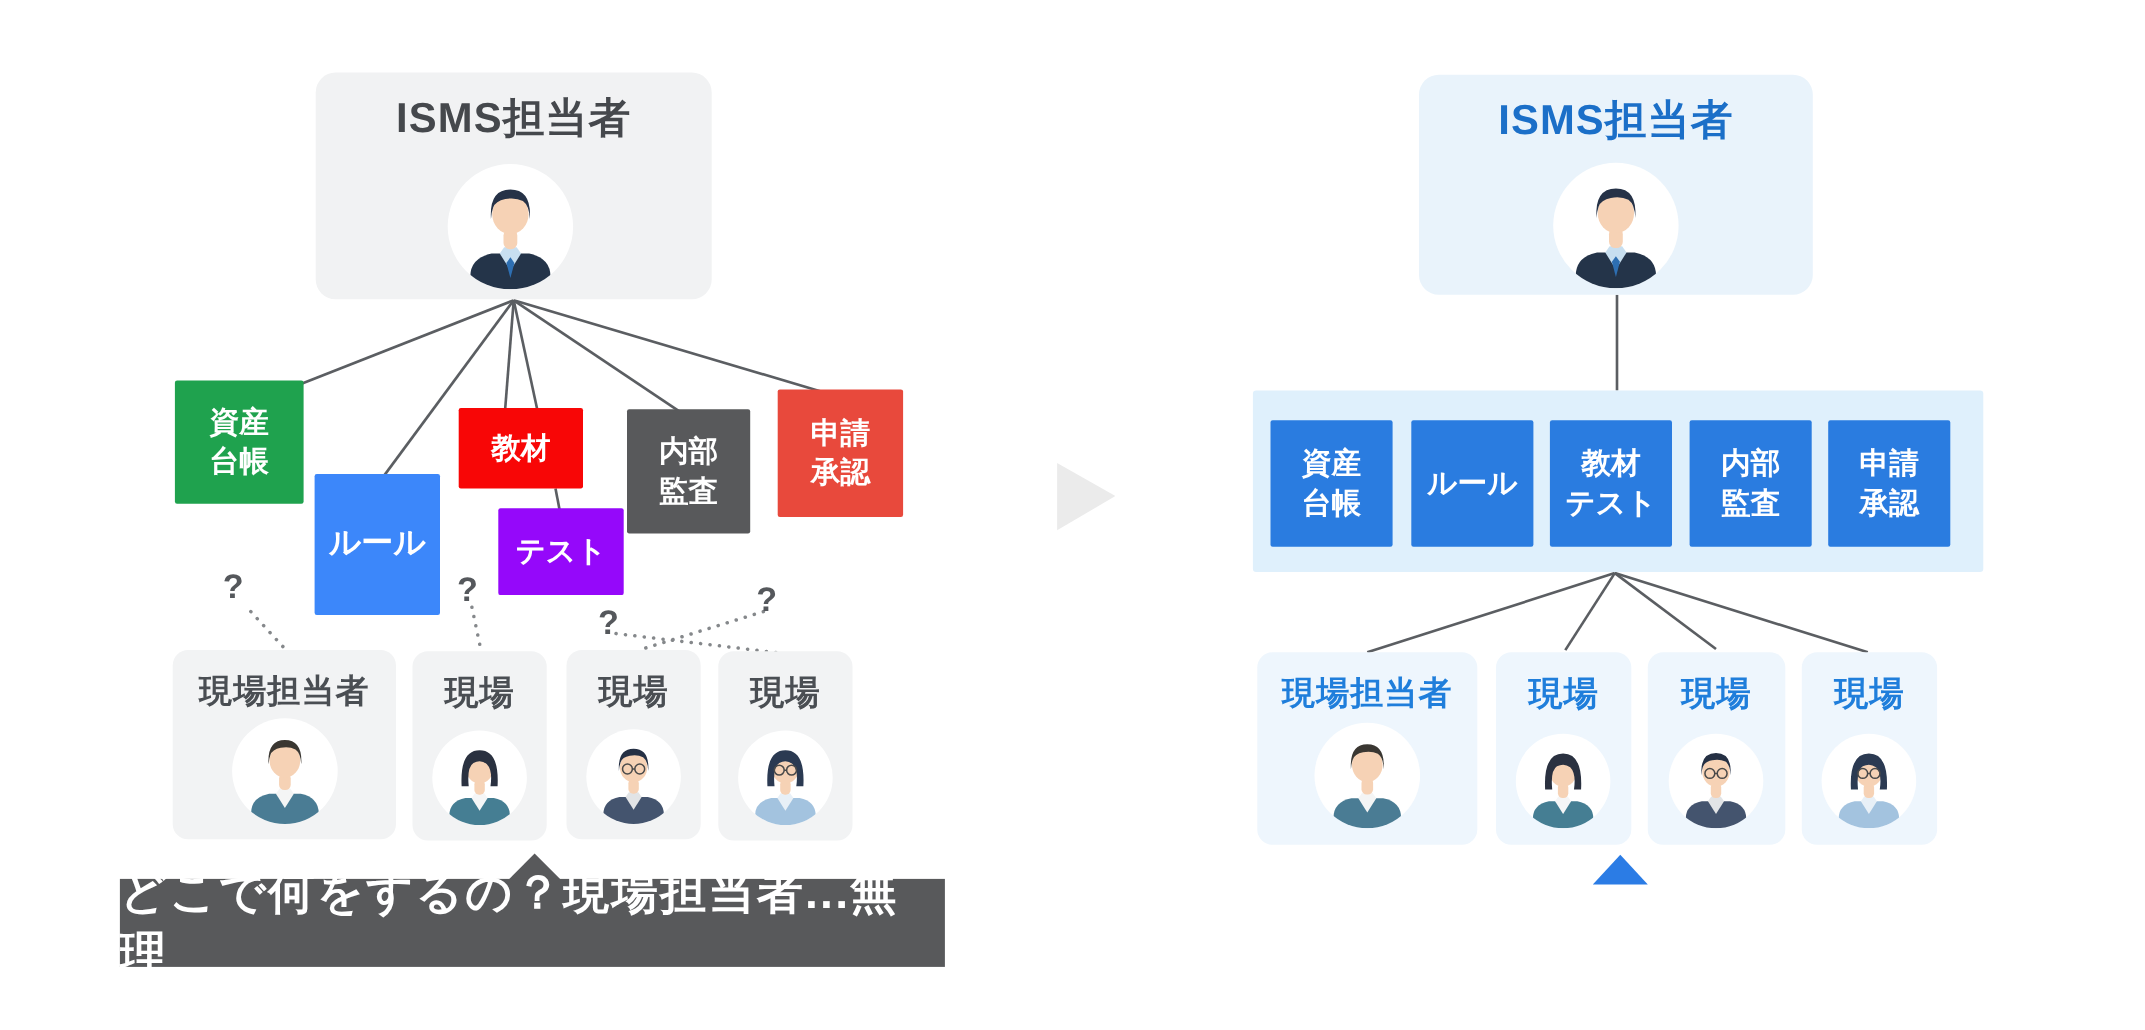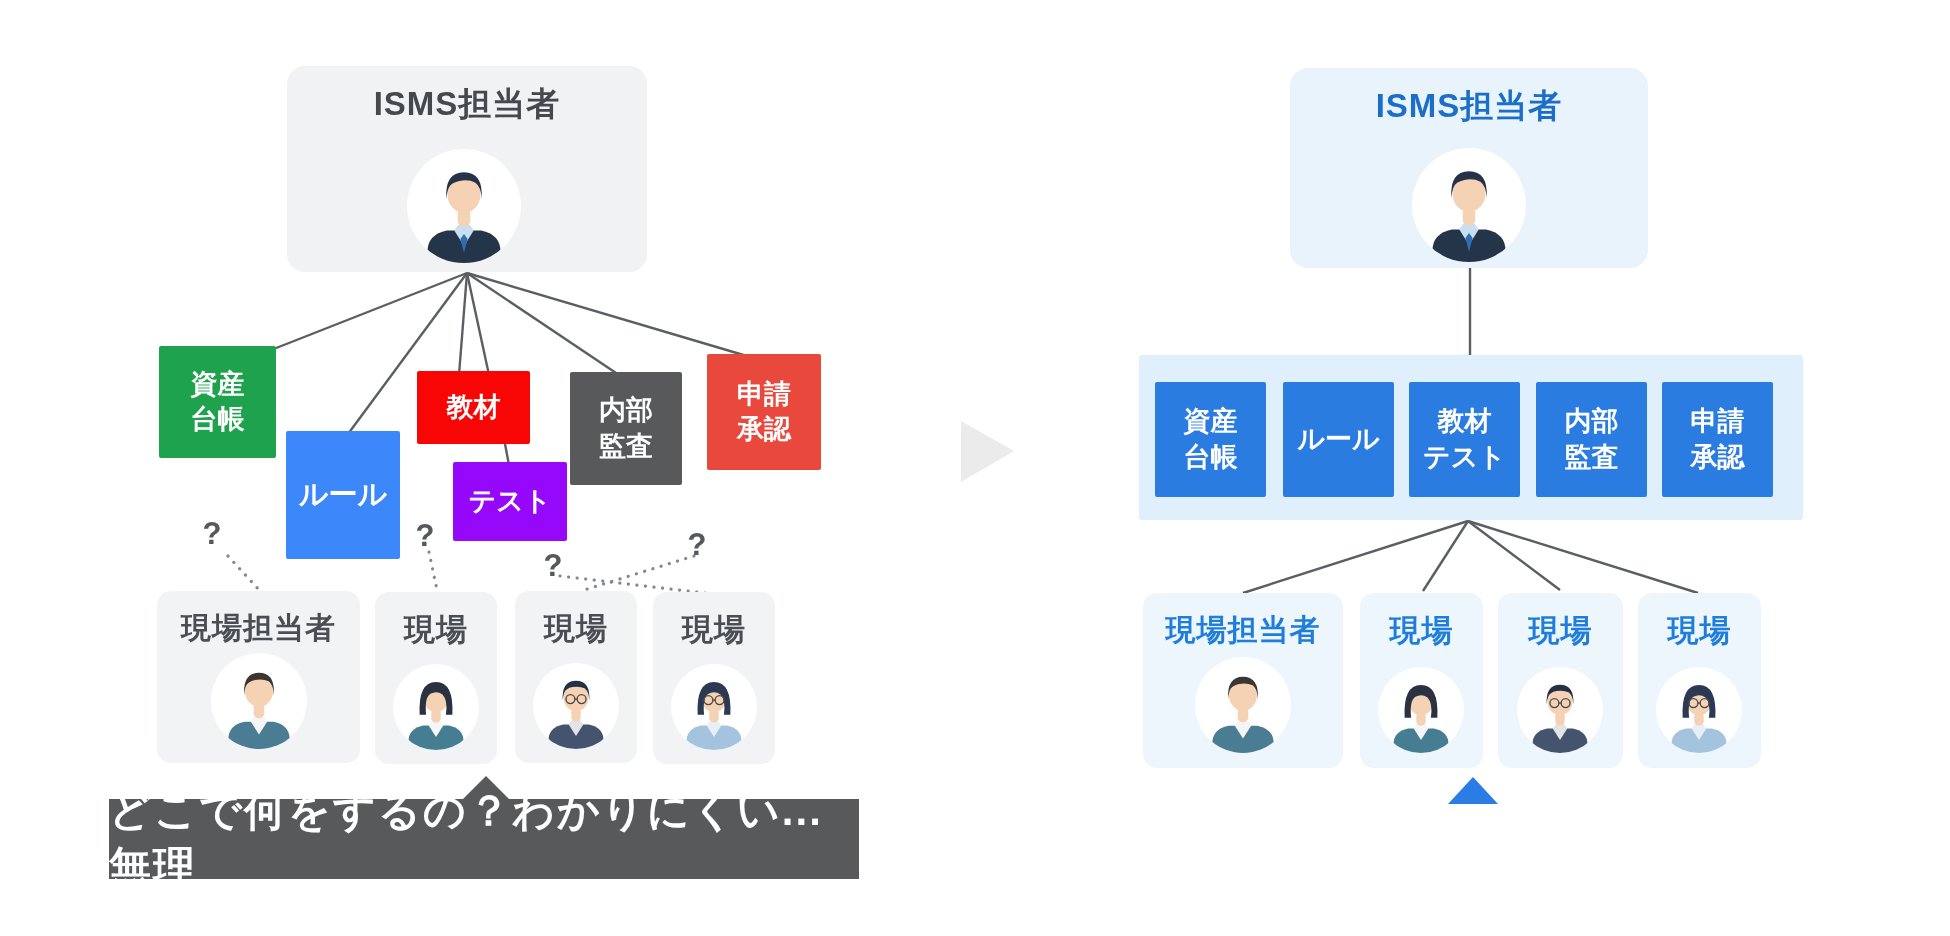--- a/index.html
+++ b/index.html
@@ -7,21 +7,21 @@
     position:relative;width:1950px;height:936px;background:#ffffff;
     font-family:"Liberation Sans","DejaVu Sans",sans-serif;overflow:hidden;
   }
   .svg-layer{position:absolute;left:0;top:0;width:1950px;height:936px;z-index:1;}
   .stage > .el{position:absolute;z-index:2;}
 
   
   .leader-card{border-radius:18px;}
   #l-leader{left:287px;top:66px;width:360px;height:206px;background:#F1F2F3;}
   #r-leader{left:1290px;top:68px;width:358px;height:200px;background:#E9F3FB;}
-  .leader-title{display:block;text-align:center;margin-top:16px;font-size:33px;font-weight:700;letter-spacing:1px;}
+  .leader-title{display:block;text-align:center;margin-top:16px;font-size:38px;font-weight:700;letter-spacing:1px;}
   #l-leader .leader-title{color:#45484C;}
   #r-leader .leader-title{color:#1B6FC8;}
   .avatar{position:absolute;border-radius:50%;overflow:hidden;background:#ffffff;}
   .avatar svg{display:block;width:100%;height:100%;}
   #l-leader .avatar{left:120px;top:83px;width:114px;height:114px;}
   #r-leader .avatar{left:122px;top:80px;width:114px;height:114px;}
 
   
   .box{display:flex;align-items:center;justify-content:center;text-align:center;
        color:#fff;font-weight:700;white-space:pre-line;line-height:1.3;border-radius:2px;}
@@ -191,21 +191,21 @@
           <g stroke="#4A4A4A" fill="none" stroke-width="1.6">
             <circle cx="43.5" cy="42" r="5.2"></circle>
             <circle cx="56.5" cy="42" r="5.2"></circle>
             <path d="M48.7,42 h2.6"></path>
           </g>
         </svg>
       </div>
   </div>
 
   <div class="el banner" id="l-banner" style="background: rgb(88, 89, 91);">
-    <span>どこで何をするの？わかりにくい...無理</span>
+    <span>どこで何をするの？現場担当者...無理</span>
   </div>
 
   <div class="el leader-card" id="r-leader">
     <span class="leader-title">ISMS担当者</span>
     <div class="avatar">
         <svg viewBox="0 0 100 100" xmlns="http://www.w3.org/2000/svg">
           <path d="M18,102 L18,90 Q18,75 35,71.5 L65,71.5 Q82,75 82,90 L82,102 Z" fill="#243449"></path>
           <path d="M41.5,71.5 L50,85 L58.5,71.5 L55,66.5 L45,66.5 Z" fill="#C8DFF0"></path>
           <path d="M50,74.5 L46.8,79 L50,91 L53.2,79 Z" fill="#2E6FB2"></path>
           <rect x="44.5" y="52" width="11" height="16" rx="5" fill="#F6D2B5"></rect>

